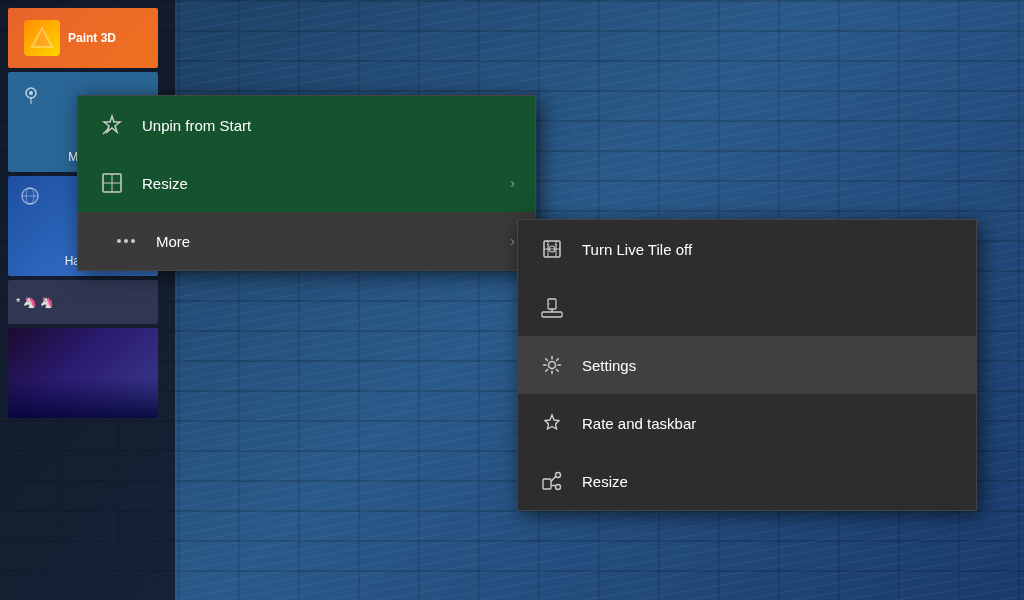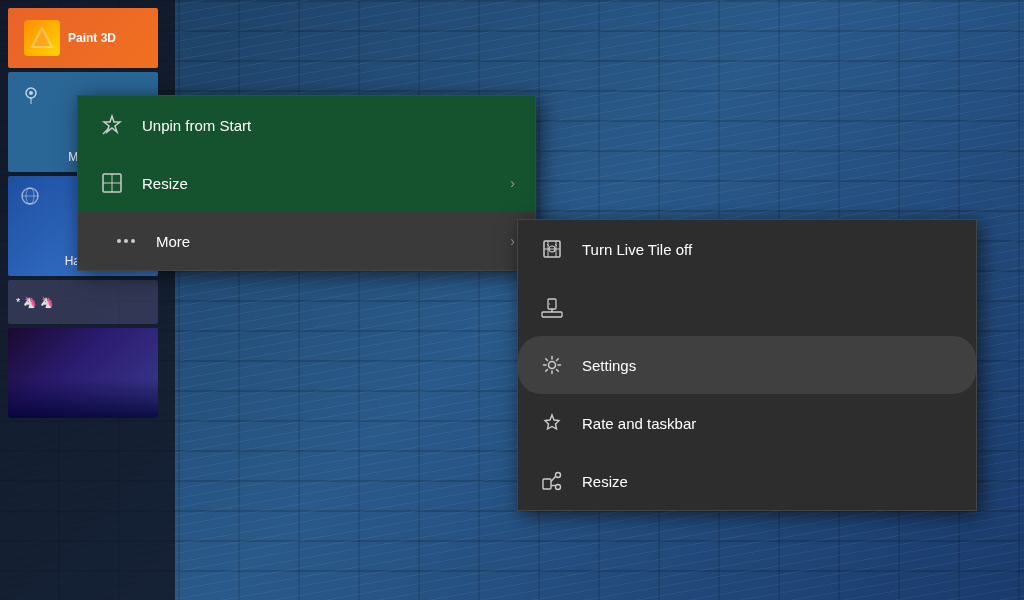--- a/index.html
+++ b/index.html
@@ -214,21 +214,20 @@
       width: 460px;
       background: #2d2d2d;
       border: 1px solid #444;
       box-shadow: 4px 4px 20px rgba(0,0,0,0.6);
       z-index: 101;
     }
 
     
     .menu-item.settings-highlighted {
       background: #404040;
-      border-radius: 23px;
     }
   </style>
 </head>
 <body>
 
 <div class="bg-scene"></div>
 <div class="bg-bricks"></div>
 <div class="rain-canvas"></div>
 
 <div class="tiles-panel">

